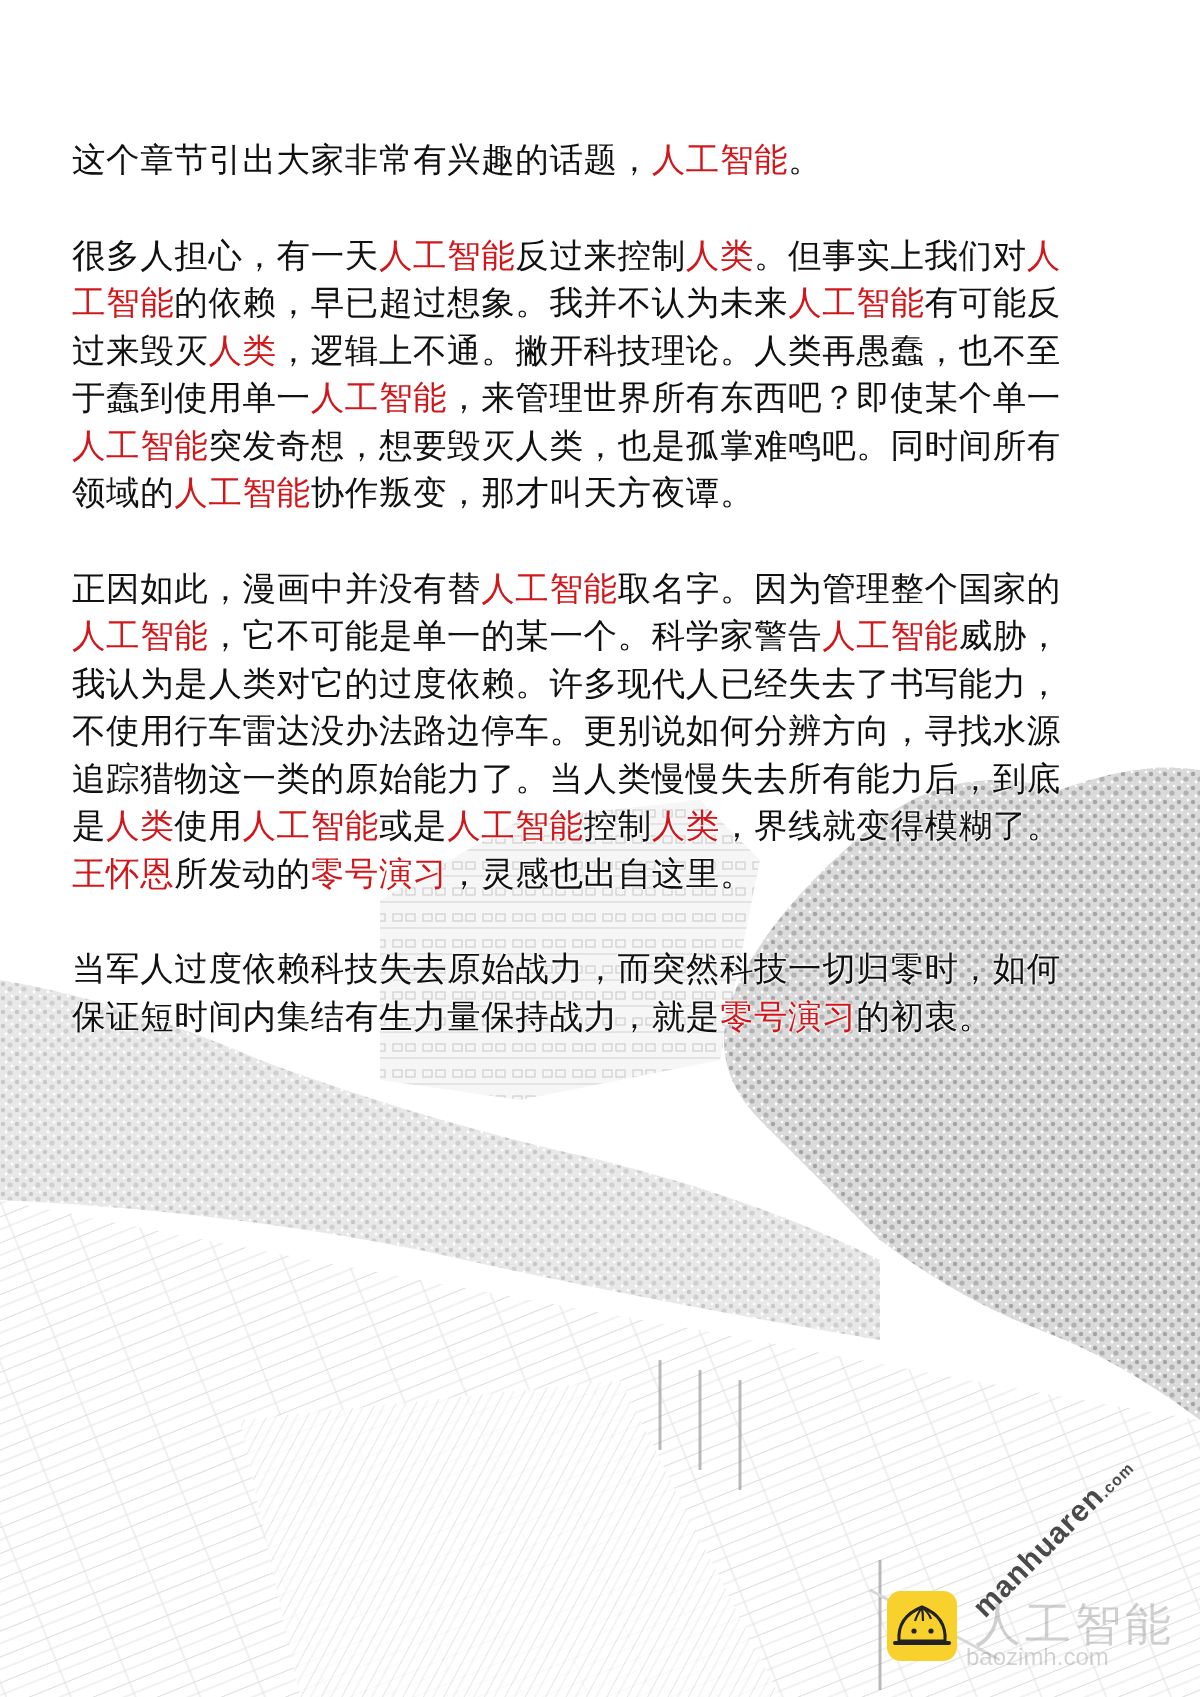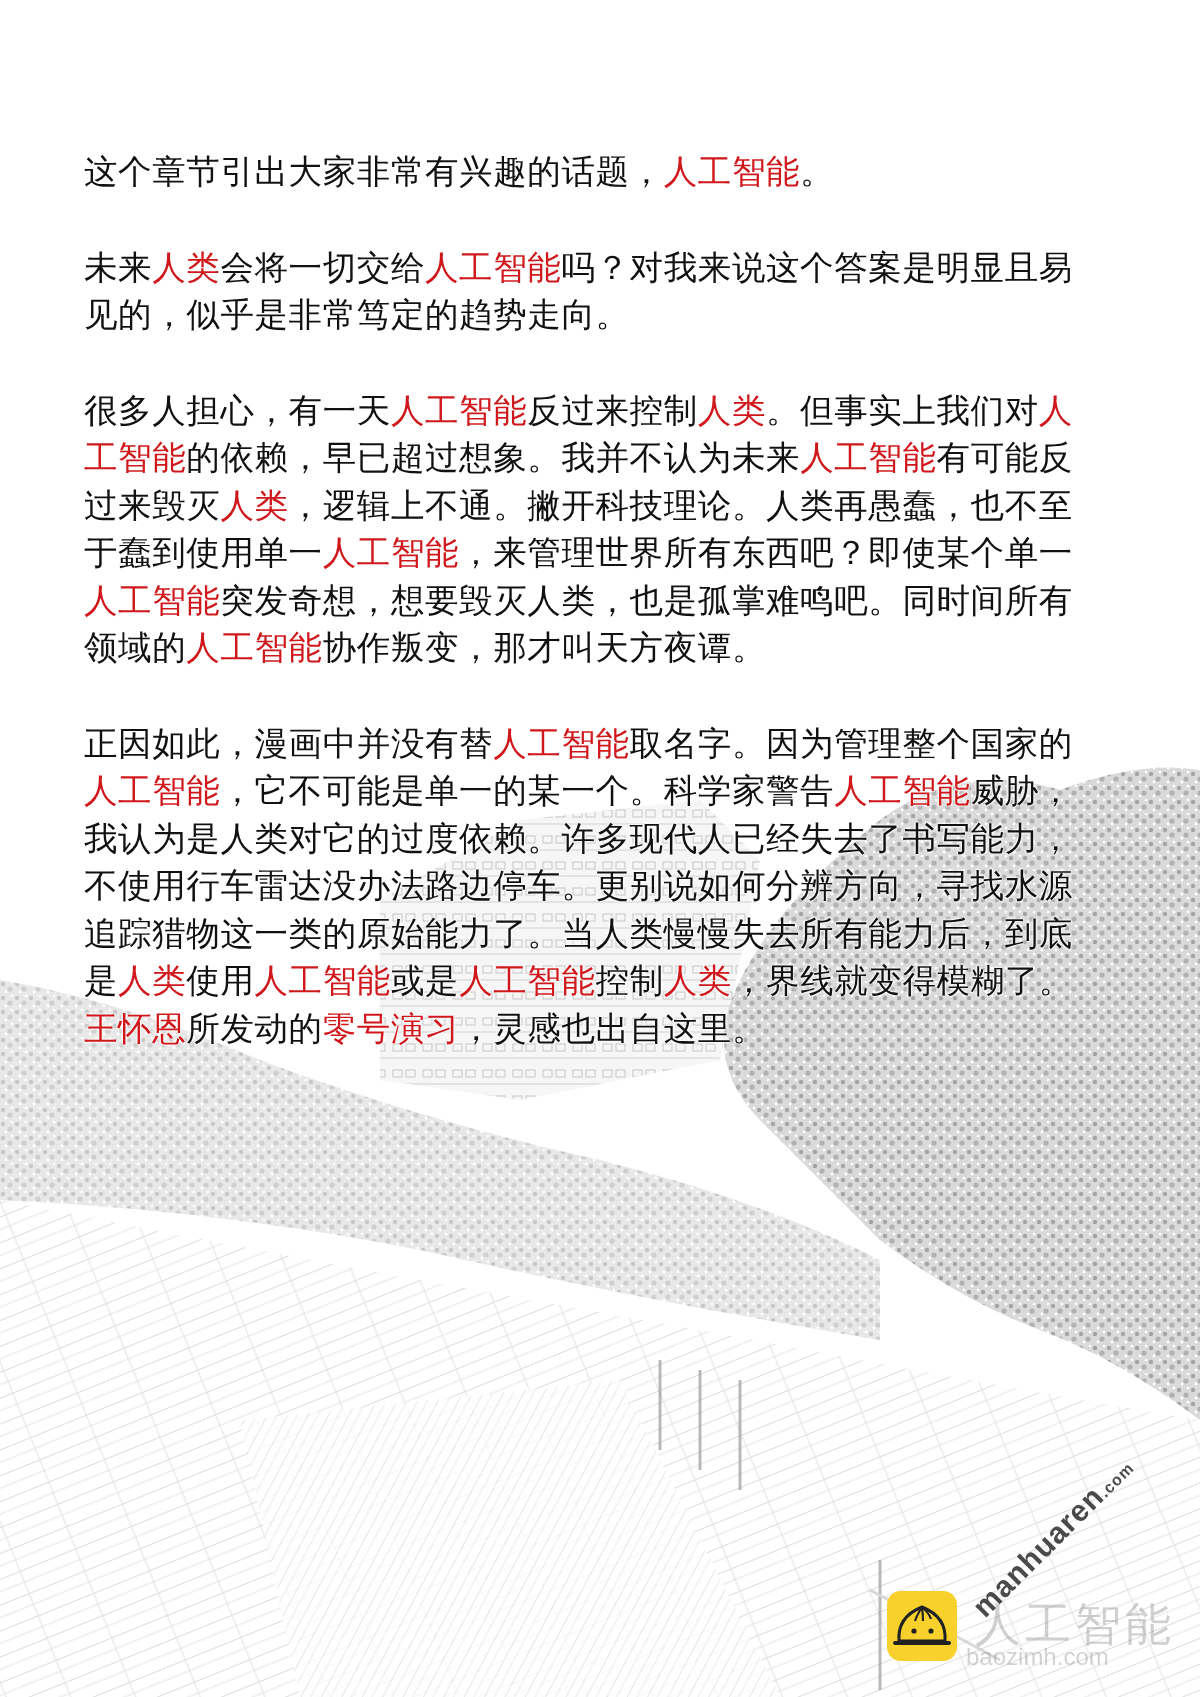--- a/index.html
+++ b/index.html
@@ -16,29 +16,28 @@
     }
     
     .bg-art {
       position: absolute;
       inset: 0;
       z-index: 0;
       pointer-events: none;
     }
     .page-text {
       position: absolute;
-      left: 84px;
+      left: 72px;
       top: 136px;
       width: 1020px;
       z-index: 2;
       color: #111111;
       font-size: 33.5px;
       line-height: 47.5px;
       letter-spacing: 0.6px;
-      margin-top: 12px;
     }
     .para {
       margin: 0 0 48px 0;
       white-space: normal;
       word-break: break-all;
     }
     .para .seg {
       text-shadow: 0 0 3px #ffffff, 0 0 3px #ffffff, 0 0 2px #ffffff;
     }
     .para .seg.hl {
@@ -131,23 +130,23 @@
     <line x1="660" y1="1360" x2="660" y2="1450"></line>
     <line x1="700" y1="1370" x2="700" y2="1470"></line>
     <line x1="740" y1="1380" x2="740" y2="1490"></line>
     <line x1="880" y1="1560" x2="880" y2="1690"></line>
     <line x1="870" y1="1590" x2="1000" y2="1660" stroke="#c8c8c8"></line>
   </g>
 </svg>
 
 <div class="page-text">
   <p class="para"><span class="seg">这个章节引出大家非常有兴趣的话题，</span><span class="seg hl">人工智能</span><span class="seg">。</span></p>
-  <p class="para"><span class="seg">未来</span><span class="seg hl">人类</span><span class="seg">会将一切交给</span><span class="seg hl">人工智能</span><span class="seg">吗？对我来说这个答案是明显且易见的，似乎是非常笃定的趋势走向。</span></p>
   <p class="para"><span class="seg">很多人担心，有一天</span><span class="seg hl">人工智能</span><span class="seg">反过来控制</span><span class="seg hl">人类</span><span class="seg">。但事实上我们对</span><span class="seg hl">人工智能</span><span class="seg">的依赖，早已超过想象。我并不认为未来</span><span class="seg hl">人工智能</span><span class="seg">有可能反过来毁灭</span><span class="seg hl">人类</span><span class="seg">，逻辑上不通。撇开科技理论。人类再愚蠢，也不至于蠢到使用单一</span><span class="seg hl">人工智能</span><span class="seg">，来管理世界所有东西吧？即使某个单一</span><span class="seg hl">人工智能</span><span class="seg">突发奇想，想要毁灭人类，也是孤掌难鸣吧。同时间所有领域的</span><span class="seg hl">人工智能</span><span class="seg">协作叛变，那才叫天方夜谭。</span></p>
   <p class="para"><span class="seg">正因如此，漫画中并没有替</span><span class="seg hl">人工智能</span><span class="seg">取名字。因为管理整个国家的</span><span class="seg hl">人工智能</span><span class="seg">，它不可能是单一的某一个。科学家警告</span><span class="seg hl">人工智能</span><span class="seg">威胁，我认为是人类对它的过度依赖。许多现代人已经失去了书写能力，不使用行车雷达没办法路边停车。更别说如何分辨方向，寻找水源追踪猎物这一类的原始能力了。当人类慢慢失去所有能力后，到底是</span><span class="seg hl">人类</span><span class="seg">使用</span><span class="seg hl">人工智能</span><span class="seg">或是</span><span class="seg hl">人工智能</span><span class="seg">控制</span><span class="seg hl">人类</span><span class="seg">，界线就变得模糊了。</span><span class="seg hl">王怀恩</span><span class="seg">所发动的</span><span class="seg hl">零号演习</span><span class="seg">，灵感也出自这里。</span></p>
+  <p class="para"><span class="seg">当军人过度依赖科技失去原始战力，而突然科技一切归零时，如何保证短时间内集结有生力量保持战力，就是</span><span class="seg hl">零号演习</span><span class="seg">的初衷。</span></p>
 </div>
 
 <div class="watermark wm-logo">
   <svg width="70" height="70" viewBox="0 0 70 70">
     <path d="M12 50 Q10 26 35 16 Q60 26 58 50 Z" fill="#f9d12c" stroke="#222" stroke-width="3"></path>
     <path d="M35 16 Q30 24 28 30 M35 16 Q36 24 36 30 M35 16 Q42 22 44 28" stroke="#222" stroke-width="2.2" fill="none"></path>
     <circle cx="27" cy="40" r="2.6" fill="#222"></circle>
     <circle cx="44" cy="40" r="2.6" fill="#222"></circle>
     <path d="M8 52 L62 52" stroke="#222" stroke-width="4" stroke-linecap="round"></path>
   </svg>

